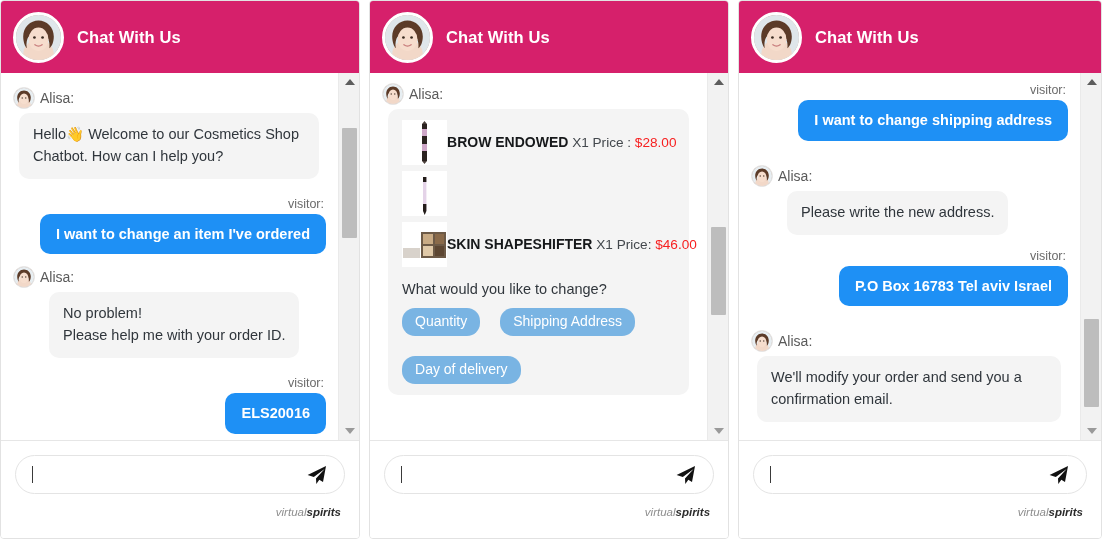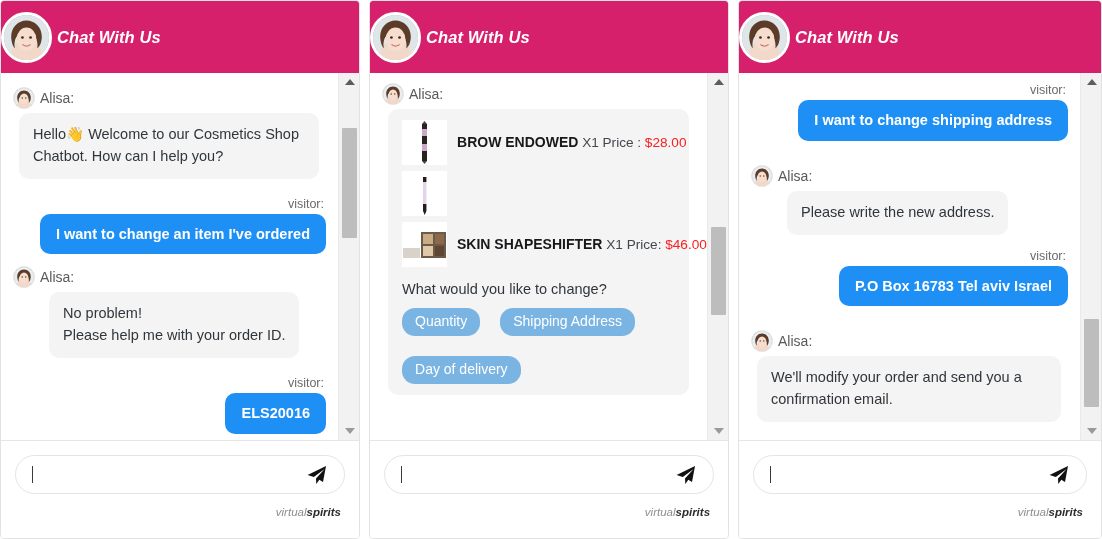--- a/index.html
+++ b/index.html
@@ -30,22 +30,22 @@
   }
   .widget.p3 { width: 367px; }
 
   
   .wheader {
     height: 72px;
     flex: 0 0 72px;
     background: #d6206b;
     display: flex;
     align-items: center;
-    gap: 5px;
-    font-style: italic;
+    padding-left: 12px;
+    gap: 13px;
   }
   .avatar-lg {
     width: 51px; height: 51px;
     border-radius: 50%;
     border: 3px solid #ffffff;
     background: #c9b0a4;
     overflow: hidden;
     flex: 0 0 51px;
     position: relative;
   }
@@ -129,21 +129,20 @@
   }
 
   .gap-s { height: 12px; }
   .gap-m { height: 16px; }
 
   
   .order-head { font-size: 14.5px; color: #30363c; margin-bottom: 10px; }
   .order-item {
     display: flex;
     align-items: center;
-    gap: 10px;
     margin-bottom: 6px;
   }
   .thumb {
     width: 45px; height: 45px;
     background: #ffffff;
     flex: 0 0 45px;
     display: block;
   }
   .thumb svg { display:block; width:100%; height:100%; }
   .oline { font-size: 13.6px; color: #43484d; white-space: nowrap; }

